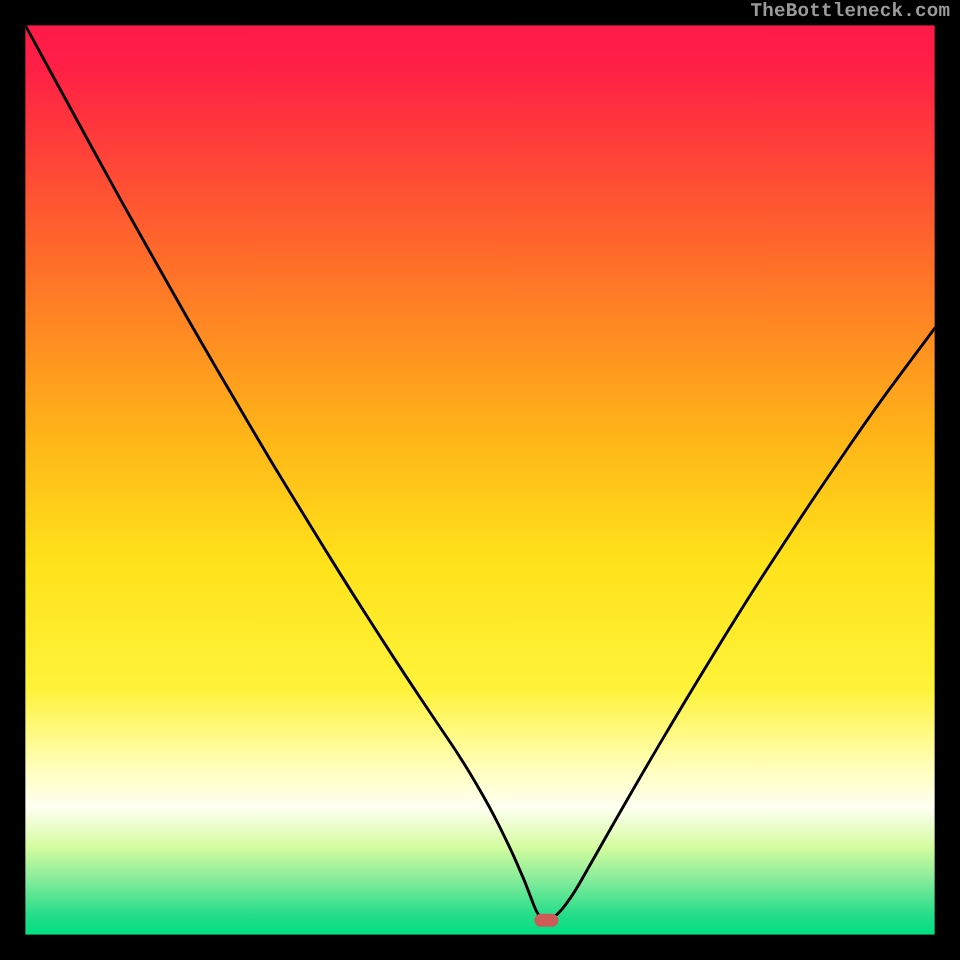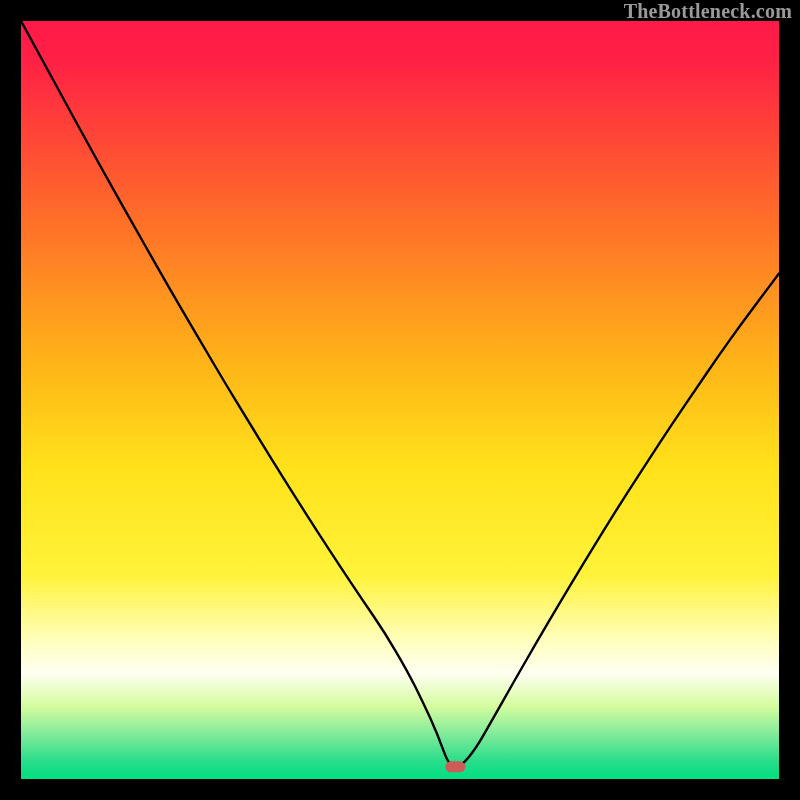--- a/index.html
+++ b/index.html
@@ -25,22 +25,22 @@
   }
   .plot svg {
     display: block;
     width: 758px;
     height: 758px;
   }
   .watermark {
     position: absolute;
     top: 0;
     right: 8px;
-    font-family: Liberation Serif, serif;
-    font-size: 20px;
+    font-family: Liberation Mono, monospace;
+    font-size: 16px;
     font-weight: 600;
     color: #9a9a9a;
     letter-spacing: 0.2px;
   }
 </style>
 </head>
 <body>
 
 <div class="frame">
 

